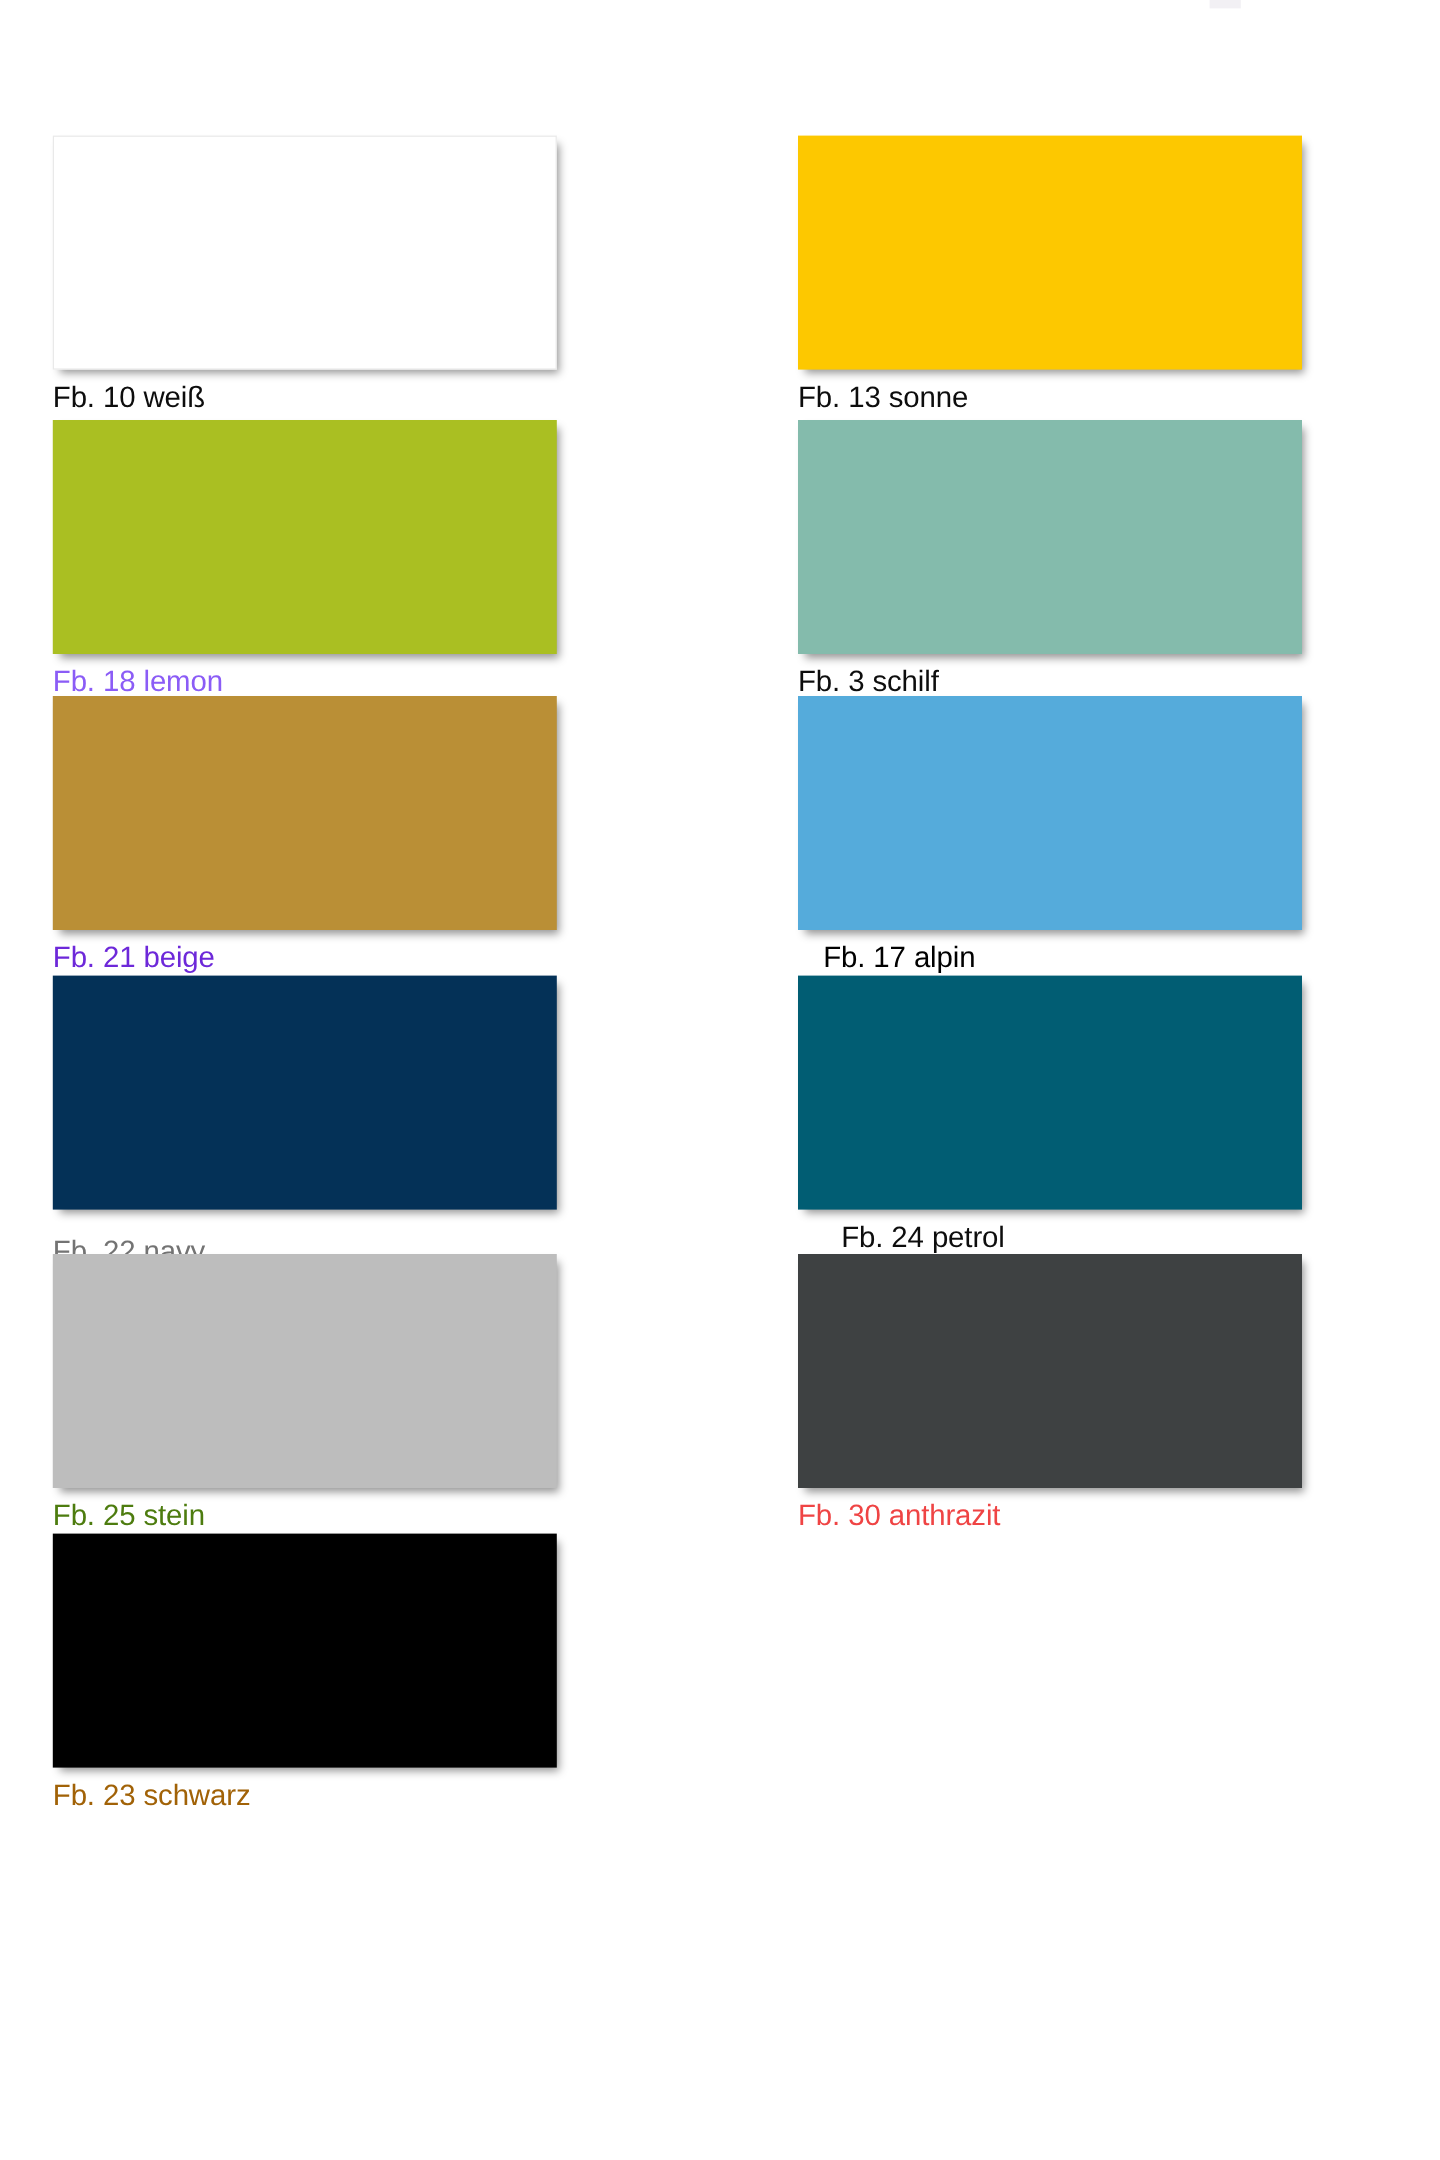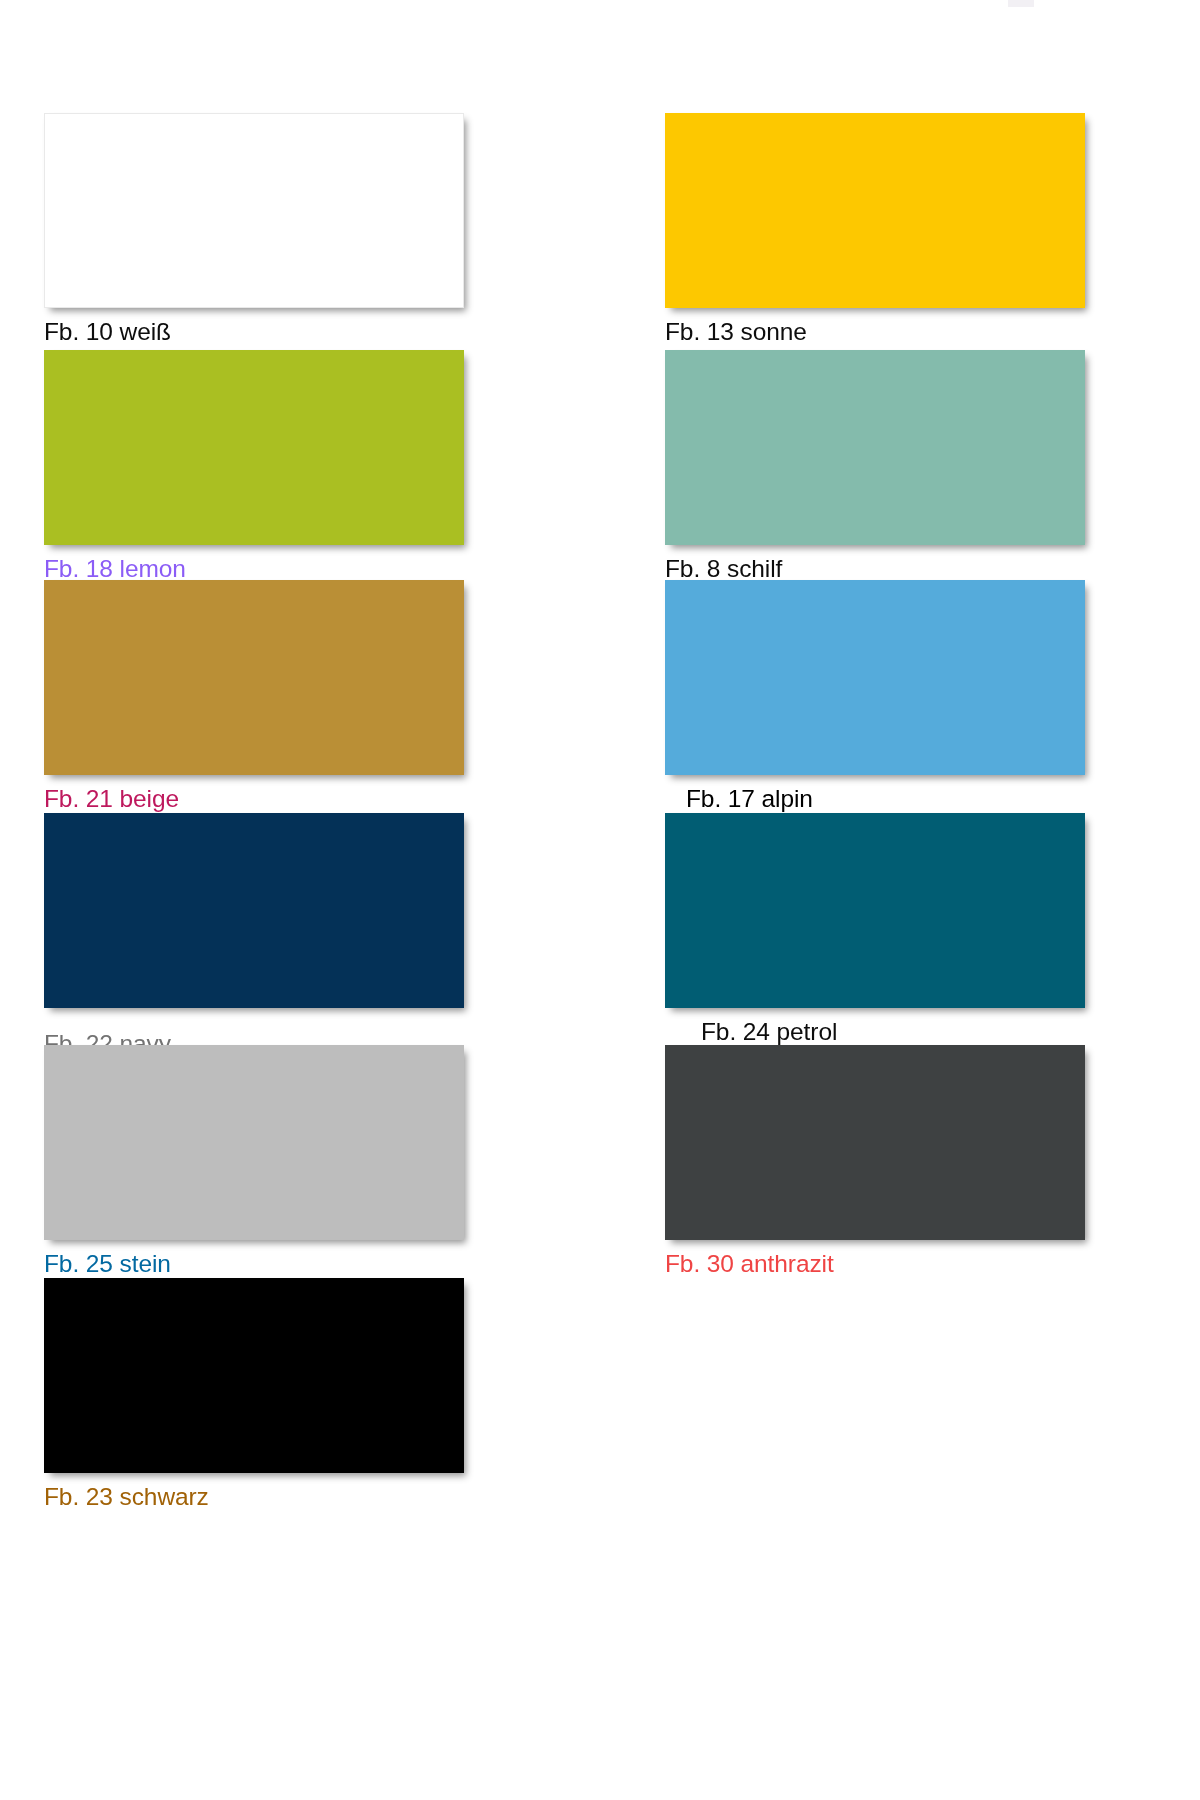--- a/index.html
+++ b/index.html
@@ -83,41 +83,41 @@
       <div class="swatch-cell" style="left: 665px; top: 113px; width: 420px;">
         <div class="swatch-chip" title="Fb. 13 sonne" style="width: 420px; height: 195px; background: rgb(253, 200, 0);"></div>
         <div class="swatch-label" style="top: 205px; color: rgb(13, 13, 13);">Fb. 13 sonne</div>
       </div>
       <div class="swatch-cell" style="left: 44px; top: 350px; width: 420px;">
         <div class="swatch-chip" title="Fb. 18 lemon" style="width: 420px; height: 195px; background: rgb(170, 191, 34);"></div>
         <div class="swatch-label" style="top: 205px; color: #8b5cf6;">Fb. 18 lemon</div>
       </div>
       <div class="swatch-cell" style="left: 665px; top: 350px; width: 420px;">
         <div class="swatch-chip" title="Fb. 16 schilf" style="width: 420px; height: 195px; background: rgb(132, 187, 172);"></div>
-        <div class="swatch-label" style="top: 205px; color: rgb(13, 13, 13);">Fb. 8 schilf</div>
+        <div class="swatch-label" style="top: 205px; color: rgb(13, 13, 13);">Fb. 3 schilf</div>
       </div>
       <div class="swatch-cell" style="left: 44px; top: 580px; width: 420px;">
         <div class="swatch-chip" title="Fb. 21 beige" style="width: 420px; height: 195px; background: rgb(186, 143, 54);"></div>
-        <div class="swatch-label" style="top: 205px; color: #be185d;">Fb. 21 beige</div>
+        <div class="swatch-label" style="top: 205px; color: #6d28d9;">Fb. 21 beige</div>
       </div>
       <div class="swatch-cell" style="left: 665px; top: 580px; width: 420px;">
         <div class="swatch-chip" title="Fb. 17 alpin" style="width: 420px; height: 195px; background: rgb(85, 171, 219);"></div>
         <div class="swatch-label" style="top: 205px; color: #000000; margin-left: 21px;">Fb. 17 alpin</div>
       </div>
       <div class="swatch-cell" style="left: 44px; top: 813px; width: 420px;">
         <div class="swatch-chip" title="Fb. 22 navy" style="width: 420px; height: 195px; background: rgb(4, 49, 87);"></div>
         <div class="swatch-label" style="top: 217px; color: #737373;">Fb. 22 navy</div>
       </div>
       <div class="swatch-cell" style="left: 665px; top: 813px; width: 420px;">
         <div class="swatch-chip" title="Fb. 24 petrol" style="width: 420px; height: 195px; background: rgb(1, 93, 115);"></div>
         <div class="swatch-label" style="top: 205px; color: rgb(13, 13, 13); margin-left: 36px;">Fb. 24 petrol</div>
       </div>
       <div class="swatch-cell" style="left: 44px; top: 1045px; width: 420px;">
         <div class="swatch-chip" title="Fb. 25 stein" style="width: 420px; height: 195px; background: rgb(189, 189, 189);"></div>
-        <div class="swatch-label" style="top: 205px; color: #0369a1;">Fb. 25 stein</div>
+        <div class="swatch-label" style="top: 205px; color: #4d7c0f;">Fb. 25 stein</div>
       </div>
       <div class="swatch-cell" style="left: 665px; top: 1045px; width: 420px;">
         <div class="swatch-chip" title="Fb. 30 anthrazit" style="width: 420px; height: 195px; background: rgb(62, 65, 66);"></div>
         <div class="swatch-label" style="top: 205px; color: #ef4444;">Fb. 30 anthrazit</div>
       </div>
       <div class="swatch-cell" style="left: 44px; top: 1278px; width: 420px;">
         <div class="swatch-chip" title="Fb. 23 schwarz" style="width: 420px; height: 195px; background: rgb(0, 0, 0);"></div>
         <div class="swatch-label" style="top: 205px; color: #a16207;">Fb. 23 schwarz</div>
       </div>
     </div>

